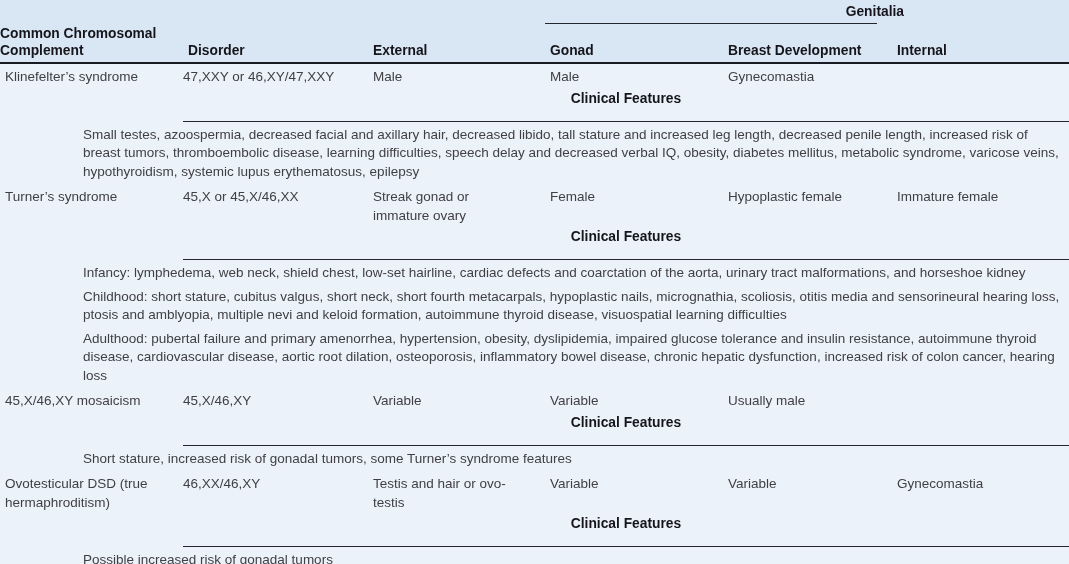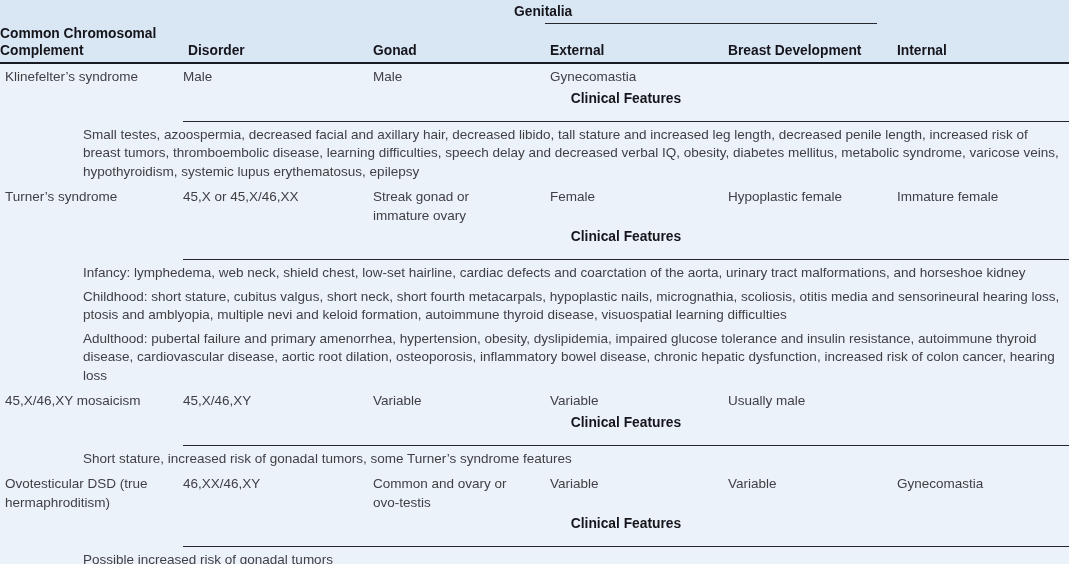--- a/index.html
+++ b/index.html
@@ -16,22 +16,22 @@
   }
   
   .thead {
     background: #d9e6f4;
     border-bottom: 2.5px solid #1a1a22;
     padding-top: 4px;
   }
   .gen-row { position: relative; height: 21px; }
   .gen-label {
     position: absolute;
-    left: 514px; width: 332px;
-    text-align: left;
+    left: 572px; width: 332px;
+    text-align: right;
     font-weight: bold;
     color: #15151b;
     font-size: 13.8px;
   }
   .gen-underline {
     position: absolute;
     left: 545px; width: 332px; top: 19px;
     border-bottom: 1.3px solid #26262e;
   }
   .grid6 {
@@ -74,29 +74,30 @@
 <div class="page">
 
   <div class="thead">
     <div class="gen-row">
       <div class="gen-label">Genitalia</div>
       <div class="gen-underline"></div>
     </div>
     <div class="grid6 hrow">
       <div class="hc">Common Chromosomal Complement</div>
       <div class="hc c1">Disorder</div>
+      <div class="hc">External</div>
       <div class="hc c3">Gonad</div>
-      <div class="hc">External</div>
       <div class="hc c6">Breast Development</div>
       <div class="hc">Internal</div>
     </div>
   </div>
 
   <div class="grid6 trow">
     <div class="cell c1">Klinefelter’s syndrome</div>
+    <div class="cell">47,XXY or 46,XY/47,XXY</div>
     <div class="cell">Male</div>
     <div class="cell">Male</div>
     <div class="cell c6">Gynecomastia</div>
   </div>
   <div class="cf-head-row">
     <span class="cf-label">Clinical Features</span>
   </div>
   <div class="cf-body">
     <p>Small testes, azoospermia, decreased facial and axillary hair, decreased libido, tall stature and increased leg length, decreased penile length, increased risk of breast tumors, thromboembolic disease, learning difficulties, speech delay and decreased verbal IQ, obesity, diabetes mellitus, metabolic syndrome, varicose veins, hypothyroidism, systemic lupus erythematosus, epilepsy</p>
   </div>
@@ -128,21 +129,21 @@
   <div class="cf-head-row">
     <span class="cf-label">Clinical Features</span>
   </div>
   <div class="cf-body">
     <p>Short stature, increased risk of gonadal tumors, some Turner’s syndrome features</p>
   </div>
 
   <div class="grid6 trow">
     <div class="cell c1">Ovotesticular DSD (true hermaphroditism)</div>
     <div class="cell">46,XX/46,XY</div>
-    <div class="cell c3">Common and ovary or ovo-testis</div>
+    <div class="cell c3">Testis and hair or ovo-testis</div>
     <div class="cell">Variable</div>
     <div class="cell">Variable</div>
     <div class="cell c6">Gynecomastia</div>
   </div>
   <div class="cf-head-row">
     <span class="cf-label">Clinical Features</span>
   </div>
   <div class="cf-body">
     <p>Possible increased risk of gonadal tumors</p>
   </div>

